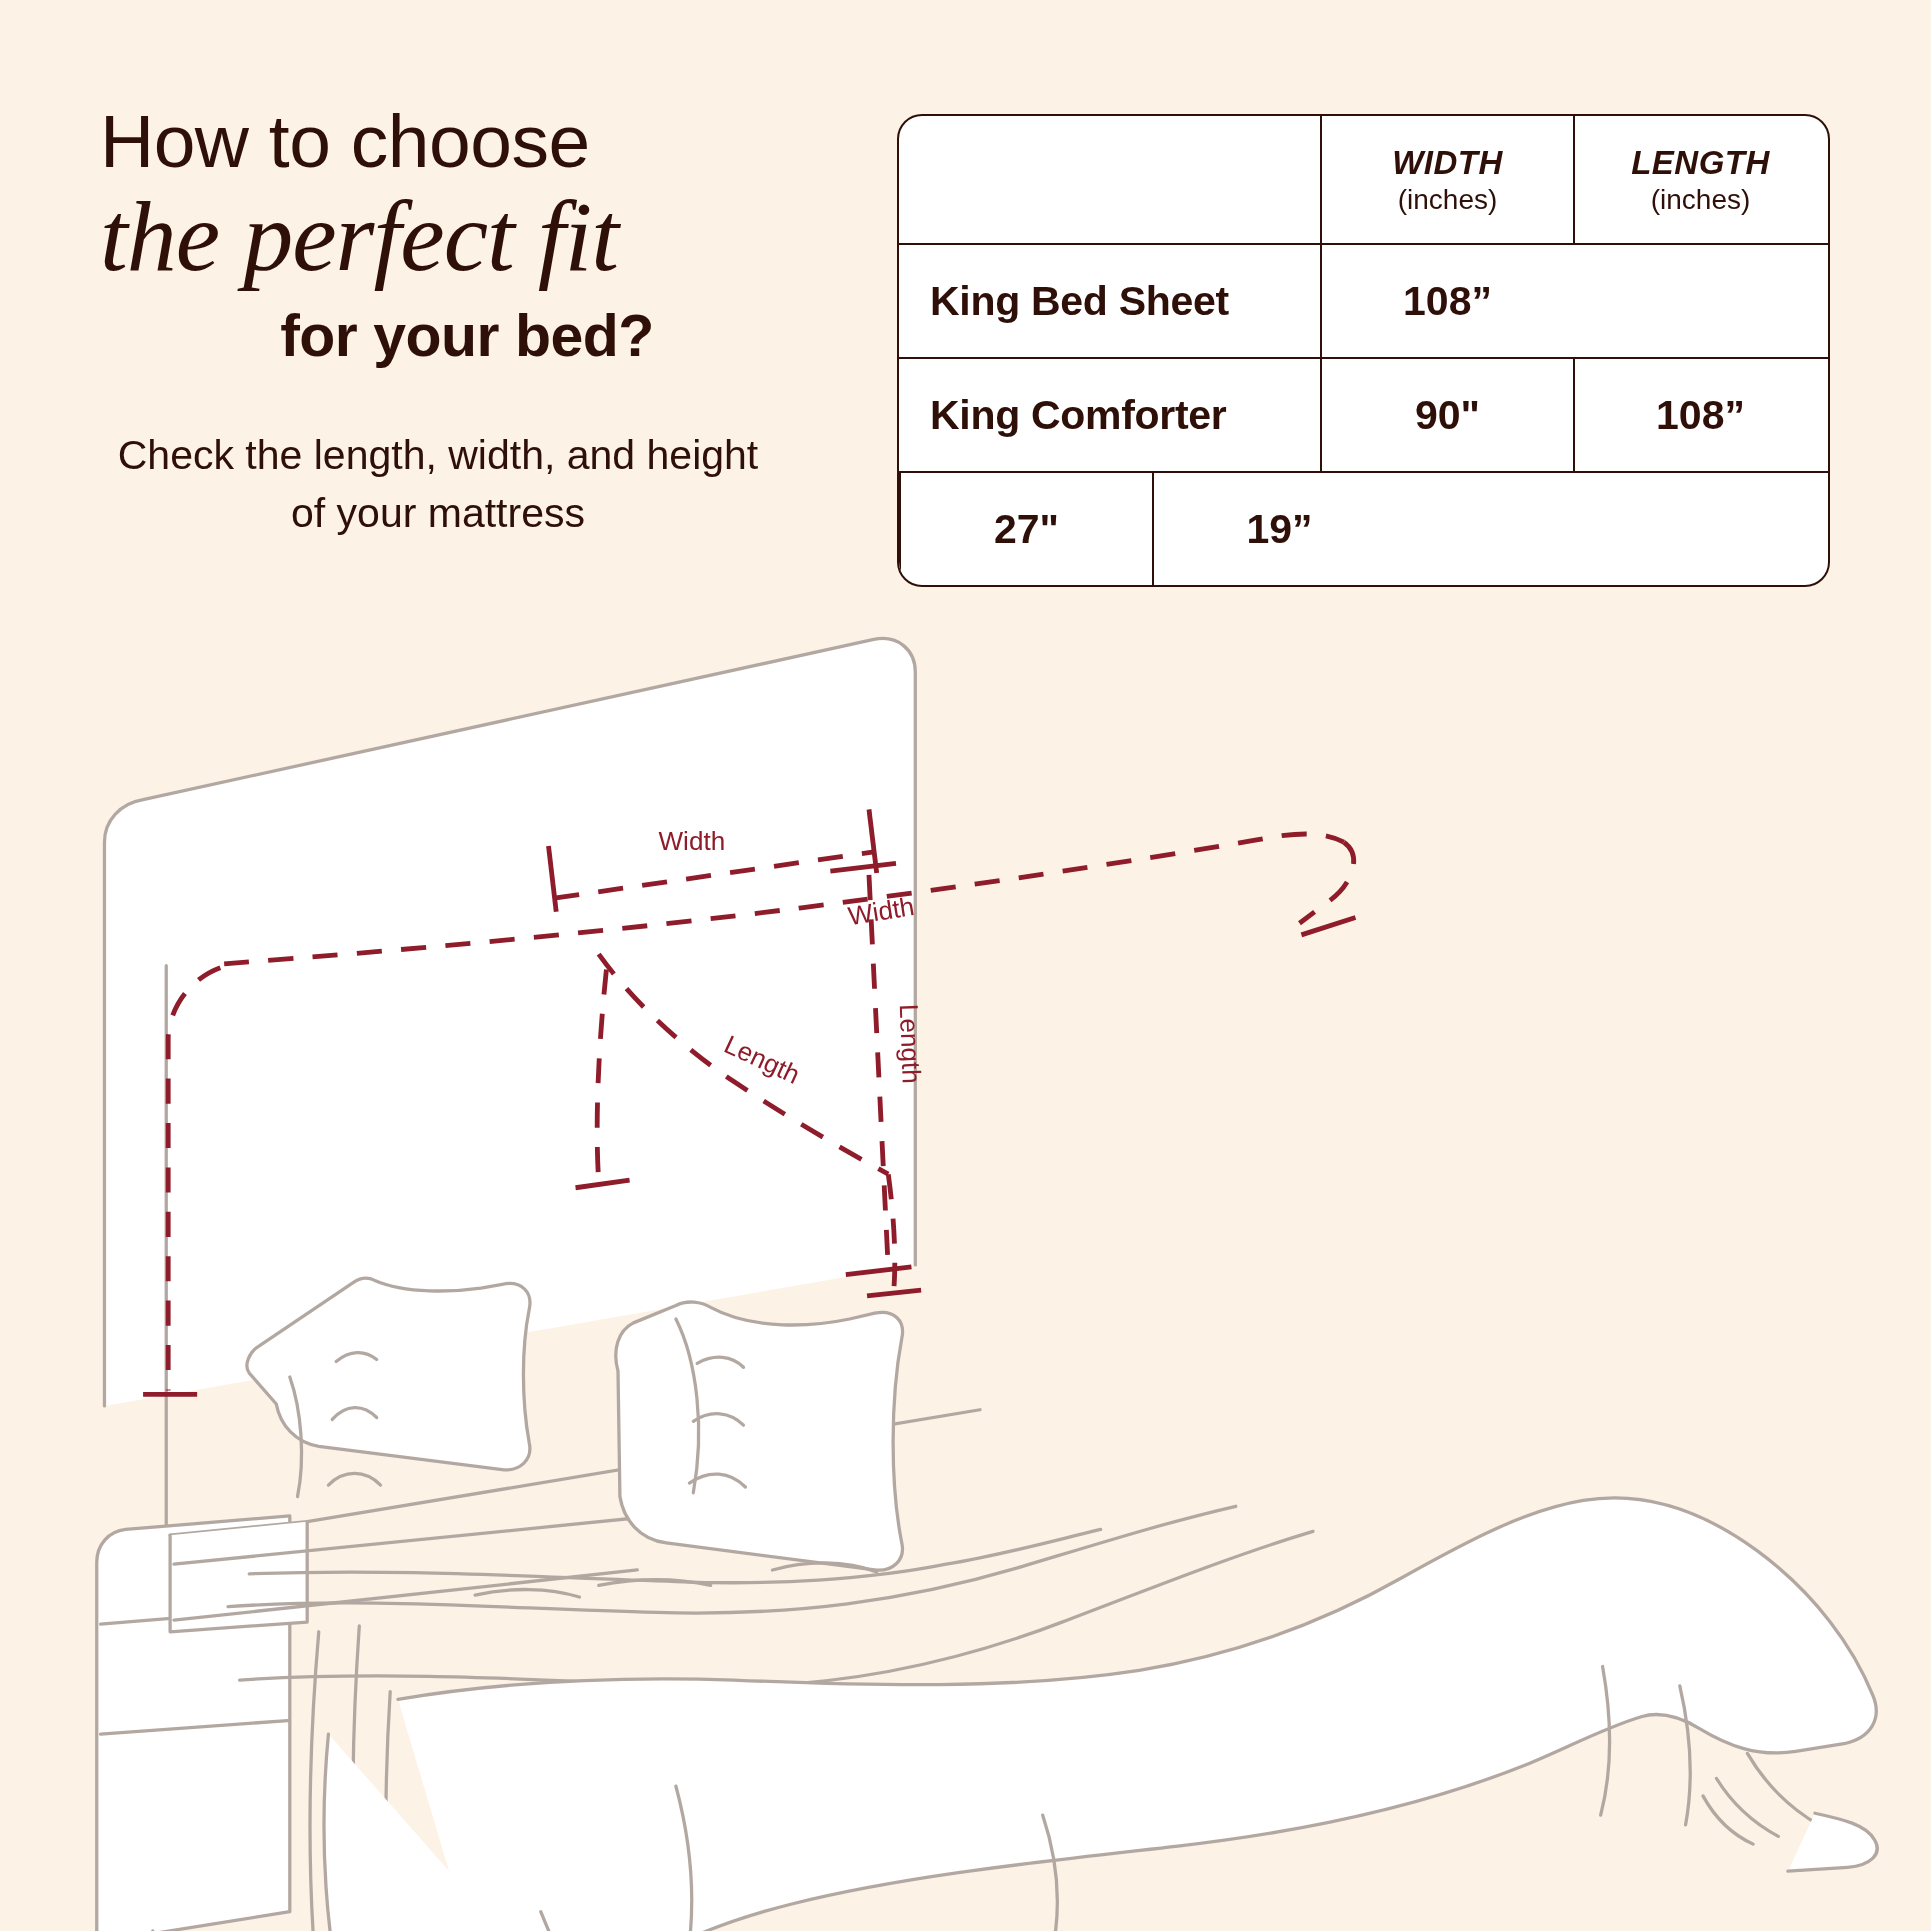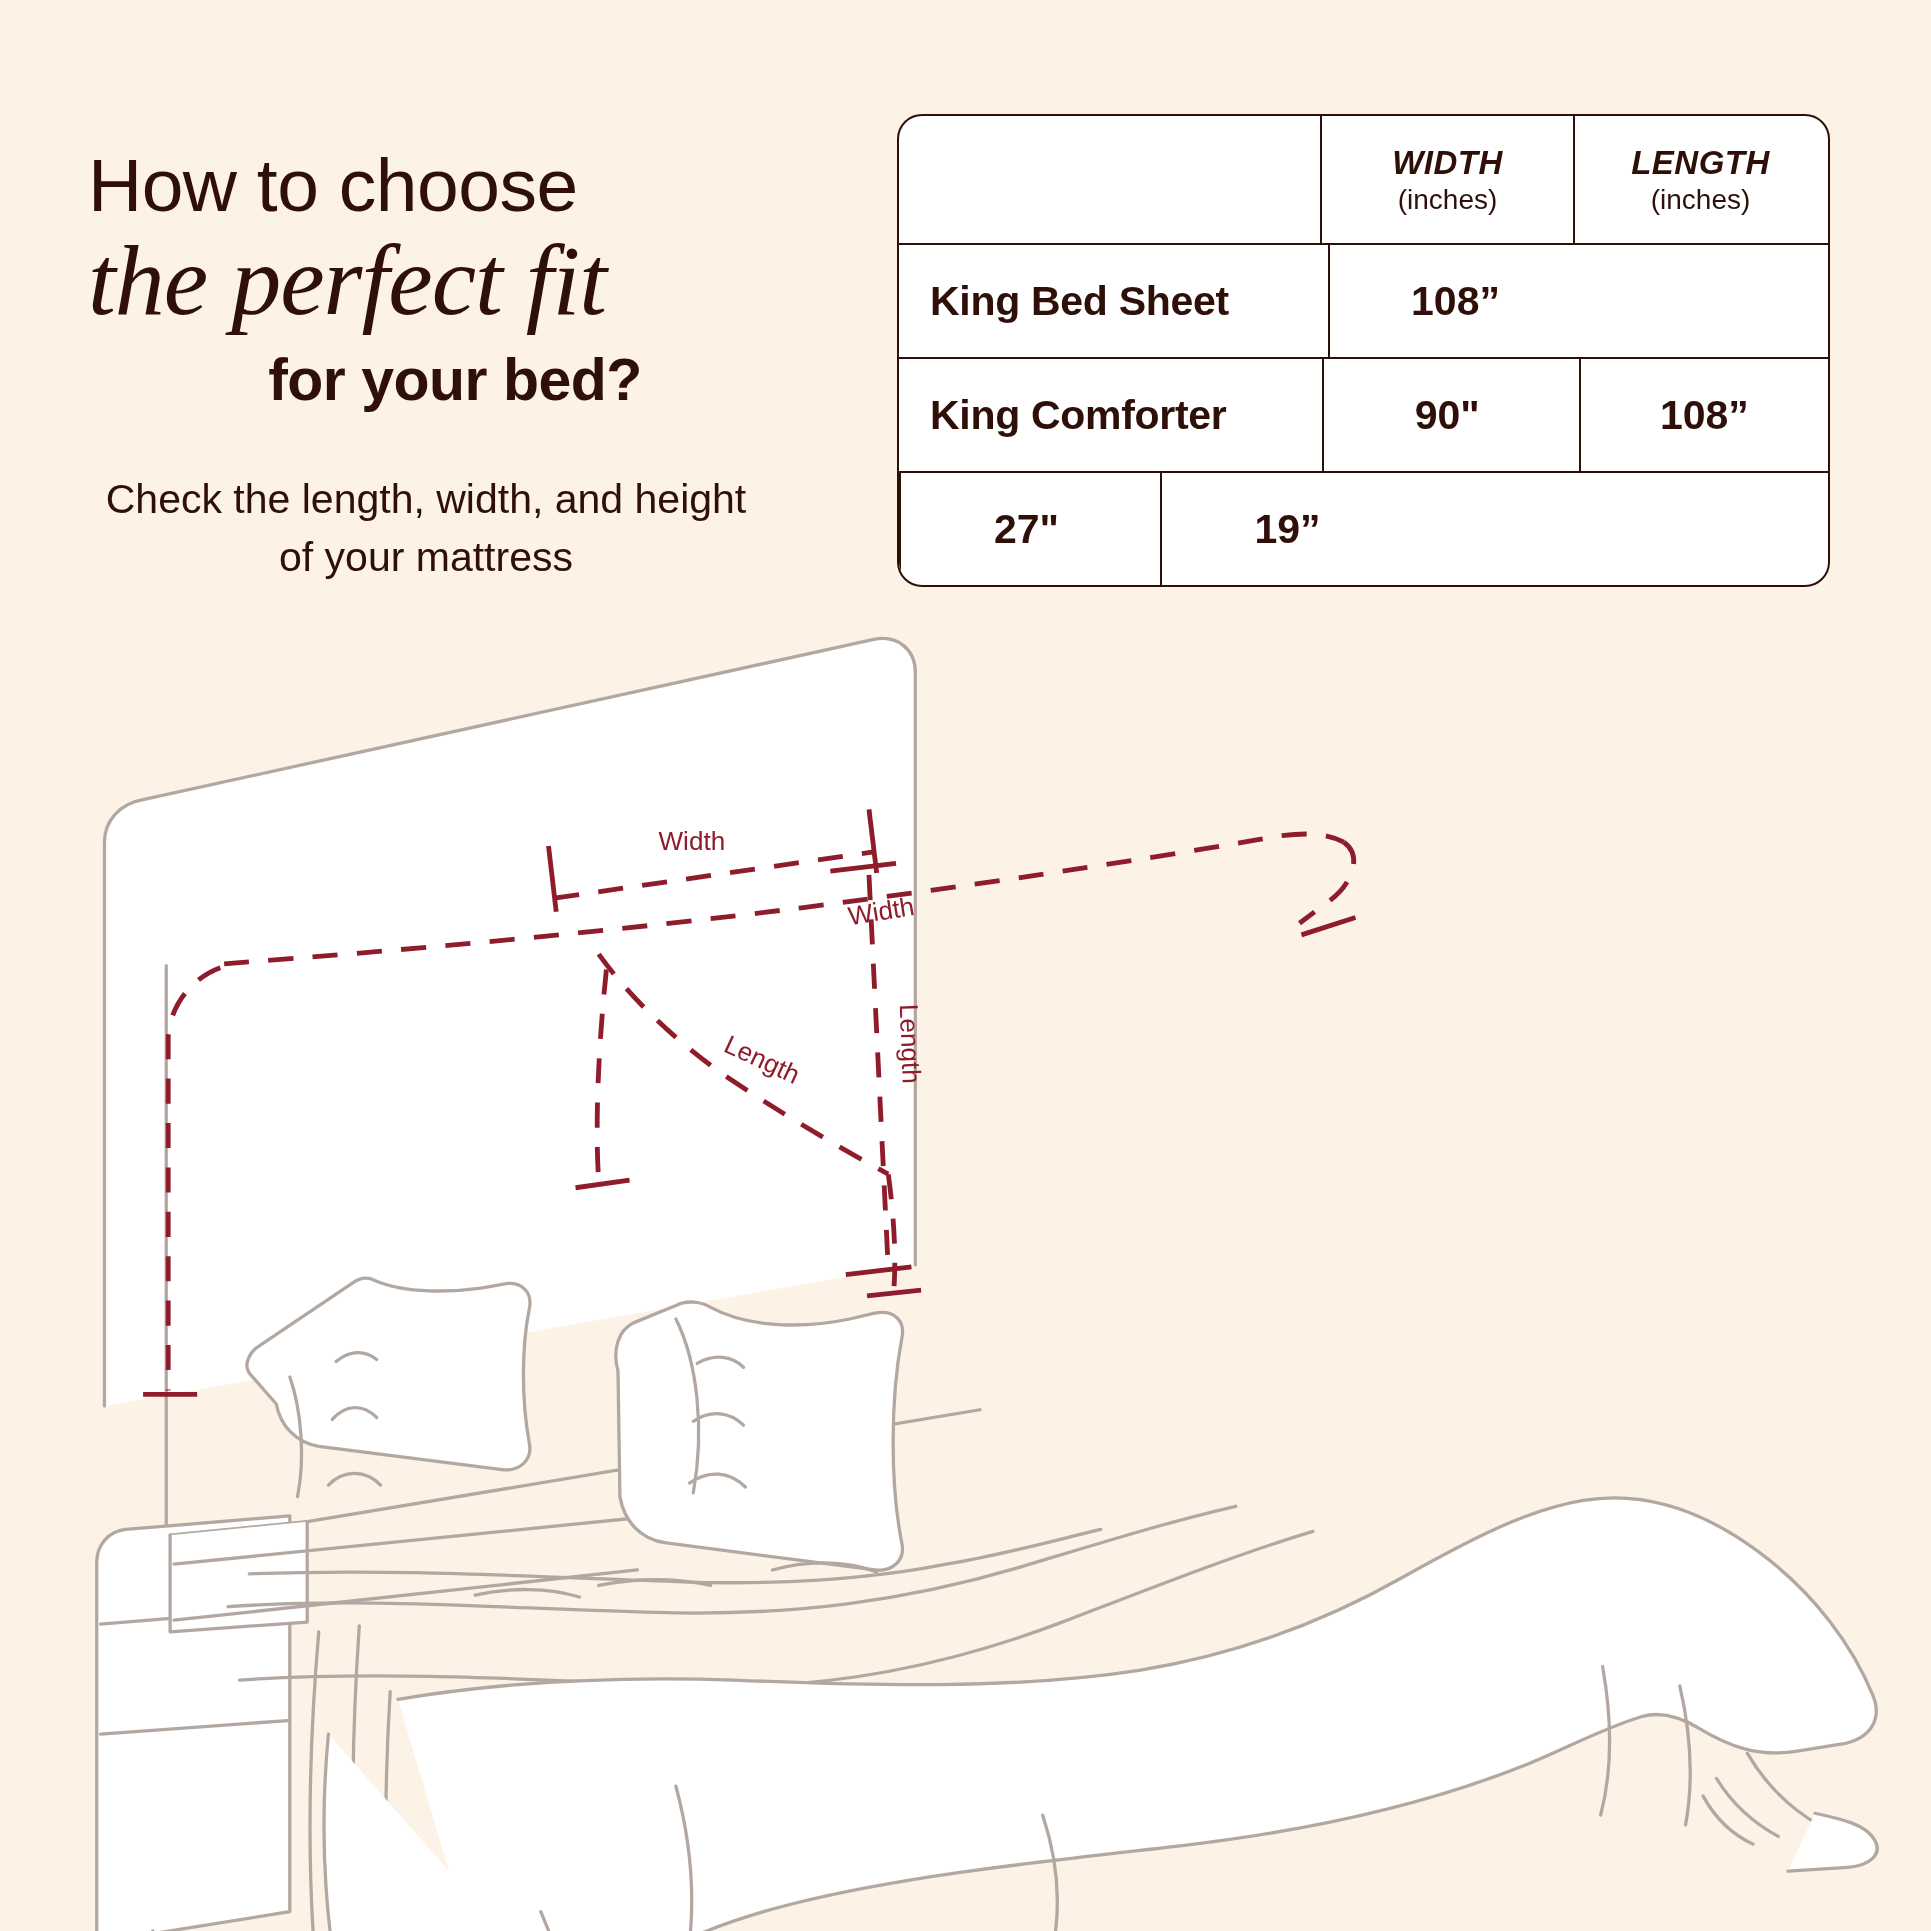--- a/index.html
+++ b/index.html
@@ -11,24 +11,23 @@
     height: 1931px;
     background: #FCF2E6;
     font-family: "Liberation Sans", sans-serif;
     overflow: hidden;
     position: relative;
   }
 
   
   #heading-block {
     position: absolute;
-    left: 88px;
+    left: 100px;
     top: 100px;
     width: 734px;
-    margin-top: 44px;
   }
   .h-line {
     color: #2E1009;
     letter-spacing: -0.5px;
     white-space: nowrap;
   }
   #headline-1 {
     font-size: 75px;
     line-height: 83px;
     font-weight: 400;
@@ -70,21 +69,20 @@
     border-radius: 25px;
     box-sizing: border-box;
     overflow: hidden;
   }
   .trow {
     display: flex;
     align-items: stretch;
   }
   .trow + .trow {
     border-top: 2.9px solid #2E1009;
-    gap: 8px;
   }
   .tcell {
     box-sizing: border-box;
     display: flex;
     flex-direction: column;
     align-items: center;
     justify-content: center;
     padding: 0 9.7px;
   }
   .tcell.name {

